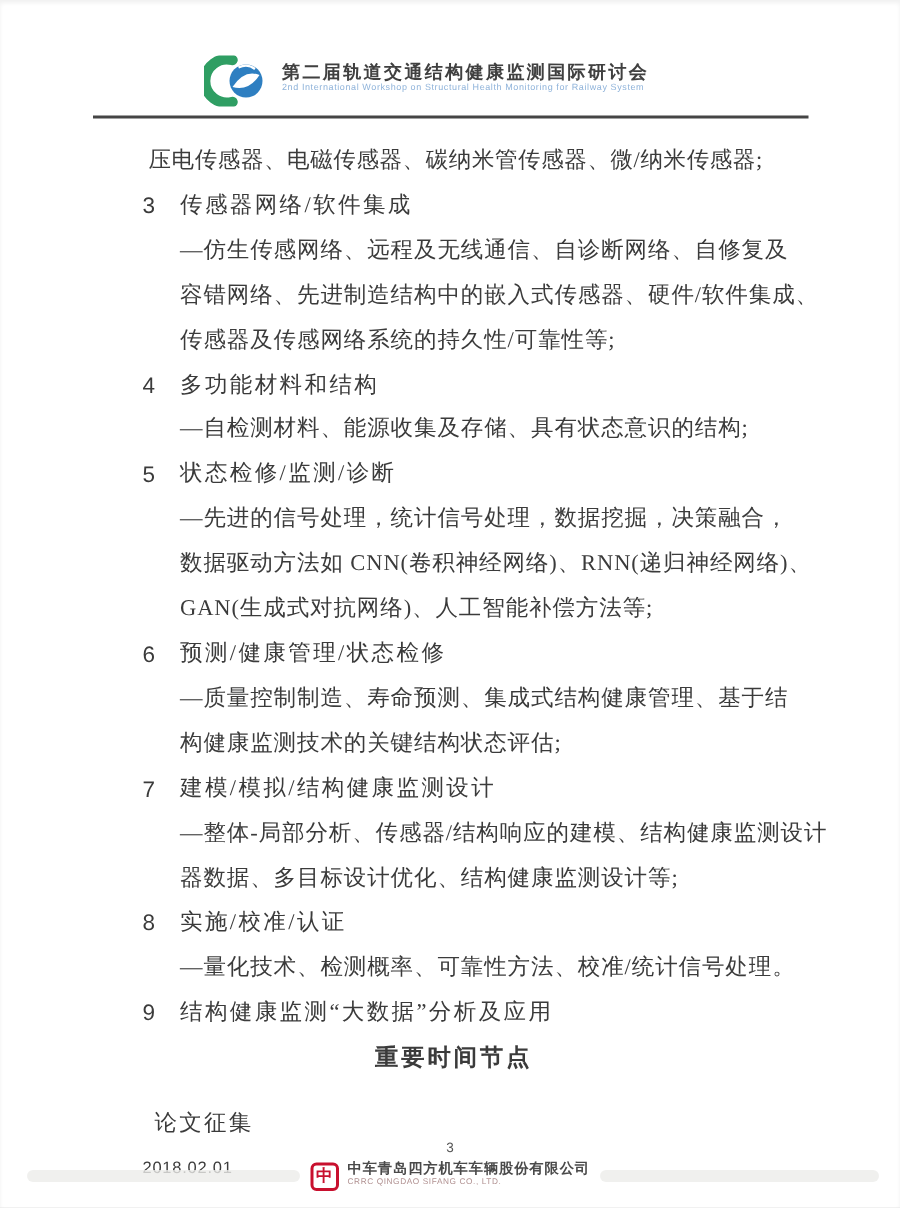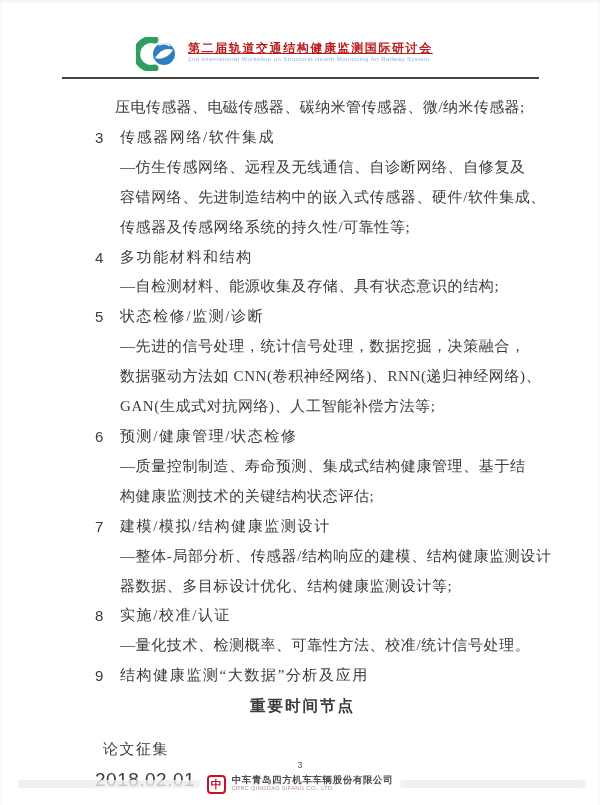--- a/index.html
+++ b/index.html
@@ -6,34 +6,34 @@
   .page{
     position:relative;width:600px;height:805px;margin:0 auto;
     background:#ffffff;overflow:hidden;
     font-family:"Liberation Serif","DejaVu Serif",serif;color:#3b3b3b;
     box-shadow:inset 0 2px 3px rgba(0,0,0,0.06);
   }
   
   .header{position:absolute;top:37px;left:136px;display:flex;align-items:flex-start;gap:8px;}
   .logo-mark{width:44px;height:34px;flex:0 0 auto;}
   .header-text{padding-top:4px;}
-  .title-cn{font-size:12px;font-weight:bold;color:#b91c1c;letter-spacing:1.6px;line-height:14px;white-space:nowrap;text-decoration:underline;}
+  .title-cn{font-size:12px;font-weight:bold;color:#404040;letter-spacing:1.6px;line-height:14px;white-space:nowrap;}
   .title-en{font-size:6px;color:#8fb3da;letter-spacing:0.4px;line-height:8px;white-space:nowrap;font-family:"Liberation Sans","DejaVu Sans",sans-serif;}
   .header-rule{position:absolute;top:77px;left:62px;width:477px;height:2px;background:#454545;}
   
   .content{position:absolute;top:93px;left:95px;width:415px;font-size:15px;line-height:29.9px;}
-  .cont-line{margin-left:20px;white-space:nowrap;letter-spacing:0.4px;}
+  .cont-line{margin-left:4px;white-space:nowrap;letter-spacing:0.4px;}
   .item-head{display:flex;}
   .item-num{flex:0 0 25px;font-family:"Liberation Sans","DejaVu Sans",sans-serif;font-size:15px;}
   .item-title{letter-spacing:1.6px;white-space:nowrap;}
   .dline{margin-left:25px;white-space:nowrap;letter-spacing:0.6px;}
   .section-heading{text-align:center;font-weight:bold;letter-spacing:2px;font-size:15.5px;}
   .timeline-row{display:flex;margin-top:14px;flex-direction:column;}
   .tl-label{margin-left:8px;width:194px;letter-spacing:1.5px;}
-  .tl-date{font-family:"Liberation Sans","DejaVu Sans",sans-serif;font-size:19px;letter-spacing:0.5px;}
+  .tl-date{font-family:"Liberation Sans","DejaVu Sans",sans-serif;font-size:11px;letter-spacing:0.5px;}
   
   .page-num{position:absolute;top:760px;left:0;width:100%;text-align:center;
     font-size:9px;color:#555;font-family:"Liberation Sans","DejaVu Sans",sans-serif;}
   .footer-brand{position:absolute;top:774px;left:0;width:100%;display:flex;justify-content:center;align-items:flex-start;gap:6px;}
   .crrc-logo{width:15px;height:15px;border:2px solid #c8102e;border-radius:4px;
     color:#c8102e;font-size:11px;font-weight:bold;line-height:15px;text-align:center;margin-top:1px;}
   .company-cn{font-size:9.5px;font-weight:bold;color:#4a4a4a;letter-spacing:0.6px;line-height:11px;
     font-family:"Liberation Sans","DejaVu Sans",sans-serif;text-align:right;}
   .company-en{font-size:5.5px;color:#b09090;letter-spacing:0.4px;line-height:7px;
     font-family:"Liberation Sans","DejaVu Sans",sans-serif;}

